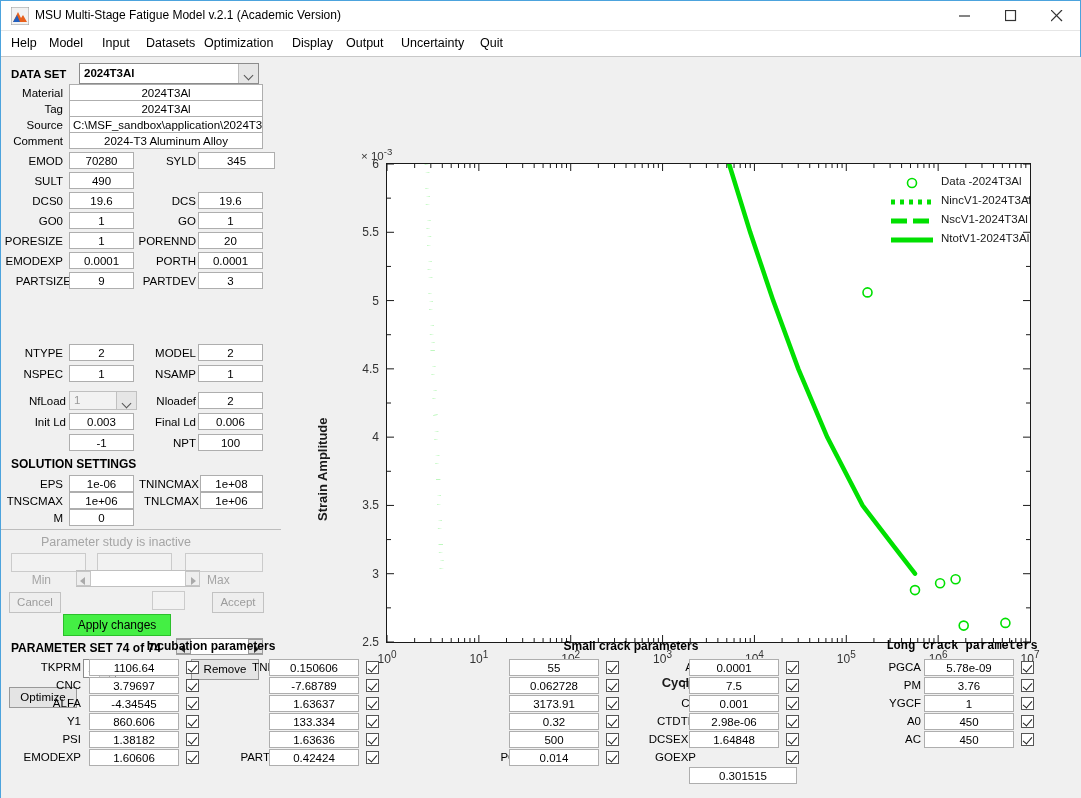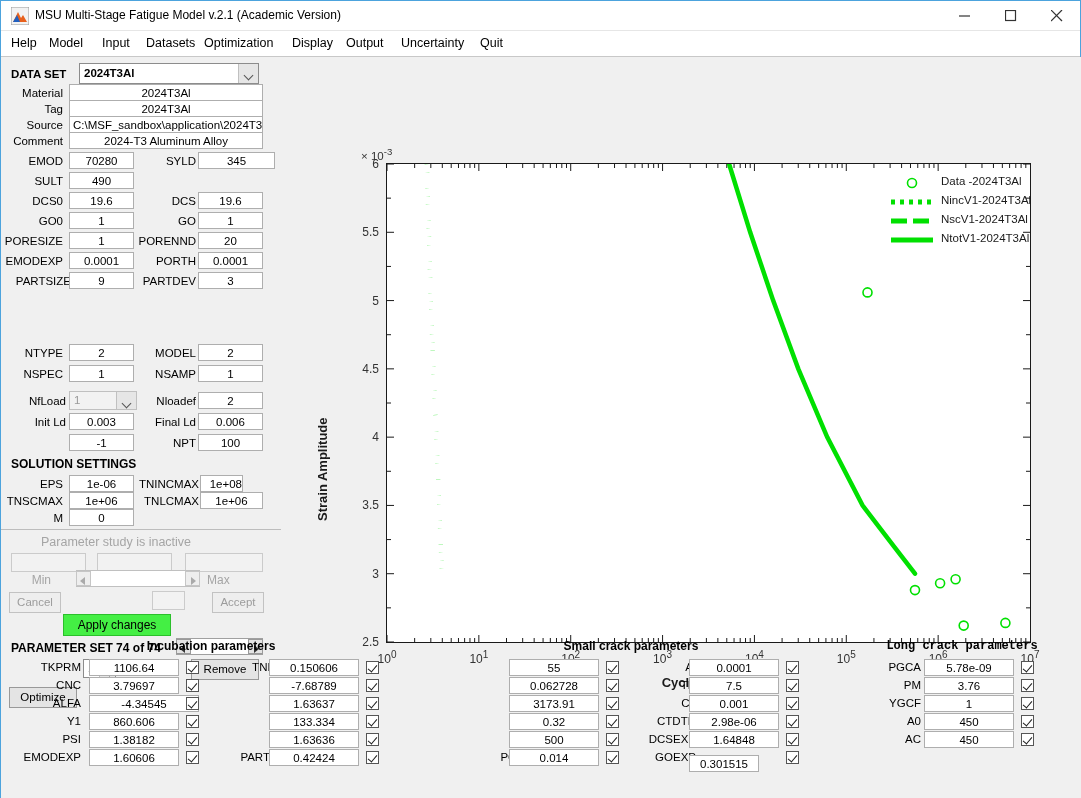--- a/index.html
+++ b/index.html
@@ -220,21 +220,21 @@
       <span class="lbl" style="left:130px;top:380px;width:65px;">NPT</span>
       <div class="fld" style="left:197px;top:377px;width:65px;">100</div>
     </div>
 
     <div>
       <span class="lbl-left bold" style="left:10px;top:400px;font-size:12px;">SOLUTION SETTINGS</span>
       <div id="sol-rows">
           <span class="lbl" style="left: 0px; top: 421px; width: 62px;">EPS</span>
           <div class="fld" style="left: 68px; top: 418px; width: 65px;">1e-06</div>
           <span class="lbl" style="left: 128px; top: 421px; width: 70px;">TNINCMAX</span>
-          <div class="fld" style="left: 199px; top: 418px; width: 43px; text-align: right;">1e+08</div>
+          <div class="fld" style="left: 199px; top: 418px; width: 63px;">1e+08</div>
           <span class="lbl" style="left: 0px; top: 438px; width: 62px;">TNSCMAX</span>
           <div class="fld" style="left: 68px; top: 435px; width: 65px;">1e+06</div>
           <span class="lbl" style="left: 128px; top: 438px; width: 70px;">TNLCMAX</span>
           <div class="fld" style="left: 199px; top: 435px; width: 63px;">1e+06</div>
           <span class="lbl" style="left: 0px; top: 455px; width: 62px;">M</span>
           <div class="fld" style="left: 68px; top: 452px; width: 65px;">0</div>
         </div>
     </div>
 
     <div>
@@ -510,21 +510,21 @@
             <span class="lbl" style="left: 222px; top: 22px; width: 70px;">TNPRM</span>
             <div class="fld" style="left: 268px; top: 20px; width: 90px;">0.150606</div>
             <span class="cbx" style="left: 365px; top: 22px;"></span>
             <span class="lbl" style="left: 10px; top: 40px; width: 70px;">CNC</span>
             <div class="fld" style="left: 88px; top: 38px; width: 90px;">3.79697</div>
             <span class="cbx" style="left: 185px; top: 40px;"></span>
             <span class="lbl" style="left: 222px; top: 40px; width: 70px;">CM</span>
             <div class="fld" style="left: 268px; top: 38px; width: 90px;">-7.68789</div>
             <span class="cbx" style="left: 365px; top: 40px;"></span>
             <span class="lbl" style="left: 10px; top: 58px; width: 70px;">ALFA</span>
-            <div class="fld" style="left: 88px; top: 56px; width: 110px;">-4.34545</div>
+            <div class="fld" style="left: 88px; top: 56px; width: 90px;">-4.34545</div>
             <span class="cbx" style="left: 185px; top: 58px;"></span>
             <span class="lbl" style="left: 222px; top: 58px; width: 70px;">Q</span>
             <div class="fld" style="left: 268px; top: 56px; width: 90px;">1.63637</div>
             <span class="cbx" style="left: 365px; top: 58px;"></span>
             <span class="lbl" style="left: 10px; top: 76px; width: 70px;">Y1</span>
             <div class="fld" style="left: 88px; top: 74px; width: 90px;">860.606</div>
             <span class="cbx" style="left: 185px; top: 76px;"></span>
             <span class="lbl" style="left: 222px; top: 76px; width: 70px;">Y2</span>
             <div class="fld" style="left: 268px; top: 74px; width: 90px;">133.334</div>
             <span class="cbx" style="left: 365px; top: 76px;"></span>
@@ -572,21 +572,21 @@
             <span class="lbl" style="left: 65px; top: 94px; width: 70px;">AF</span>
             <div class="fld" style="left: 88px; top: 92px; width: 90px;">500</div>
             <span class="cbx" style="left: 185px; top: 94px;"></span>
             <span class="lbl" style="left: 205px; top: 94px; width: 70px;">DCSEXP</span>
             <div class="fld" style="left: 268px; top: 92px; width: 90px;">1.64848</div>
             <span class="cbx" style="left: 365px; top: 94px;"></span>
             <span class="lbl" style="left: 65px; top: 112px; width: 70px;">POREEXP</span>
             <div class="fld" style="left: 88px; top: 110px; width: 90px;">0.014</div>
             <span class="cbx" style="left: 185px; top: 112px;"></span>
             <span class="lbl" style="left: 205px; top: 112px; width: 70px;">GOEXP</span>
-            <div class="fld" style="left: 268px; top: 116px; width: 70px;">0.301515</div>
+            <div class="fld" style="left: 268px; top: 128px; width: 108px;">0.301515</div>
             <span class="cbx" style="left: 365px; top: 112px;"></span>
           </div>
       </div>
       <div style="position:absolute;left:845px;top:582px;width:232px;">
         <div style="position:absolute;width:100%;text-align:center;font-size:12px;font-weight:bold;font-family:Liberation Mono, monospace;">Long crack parameters</div>
         <div id="grp-lc">
             <span class="lbl" style="left: 5px; top: 22px; width: 70px;">PGCA</span>
             <div class="fld" style="left: 78px; top: 20px; width: 90px;">5.78e-09</div>
             <span class="cbx" style="left: 175px; top: 22px;"></span>
             <span class="lbl" style="left: 5px; top: 40px; width: 70px;">PM</span>

